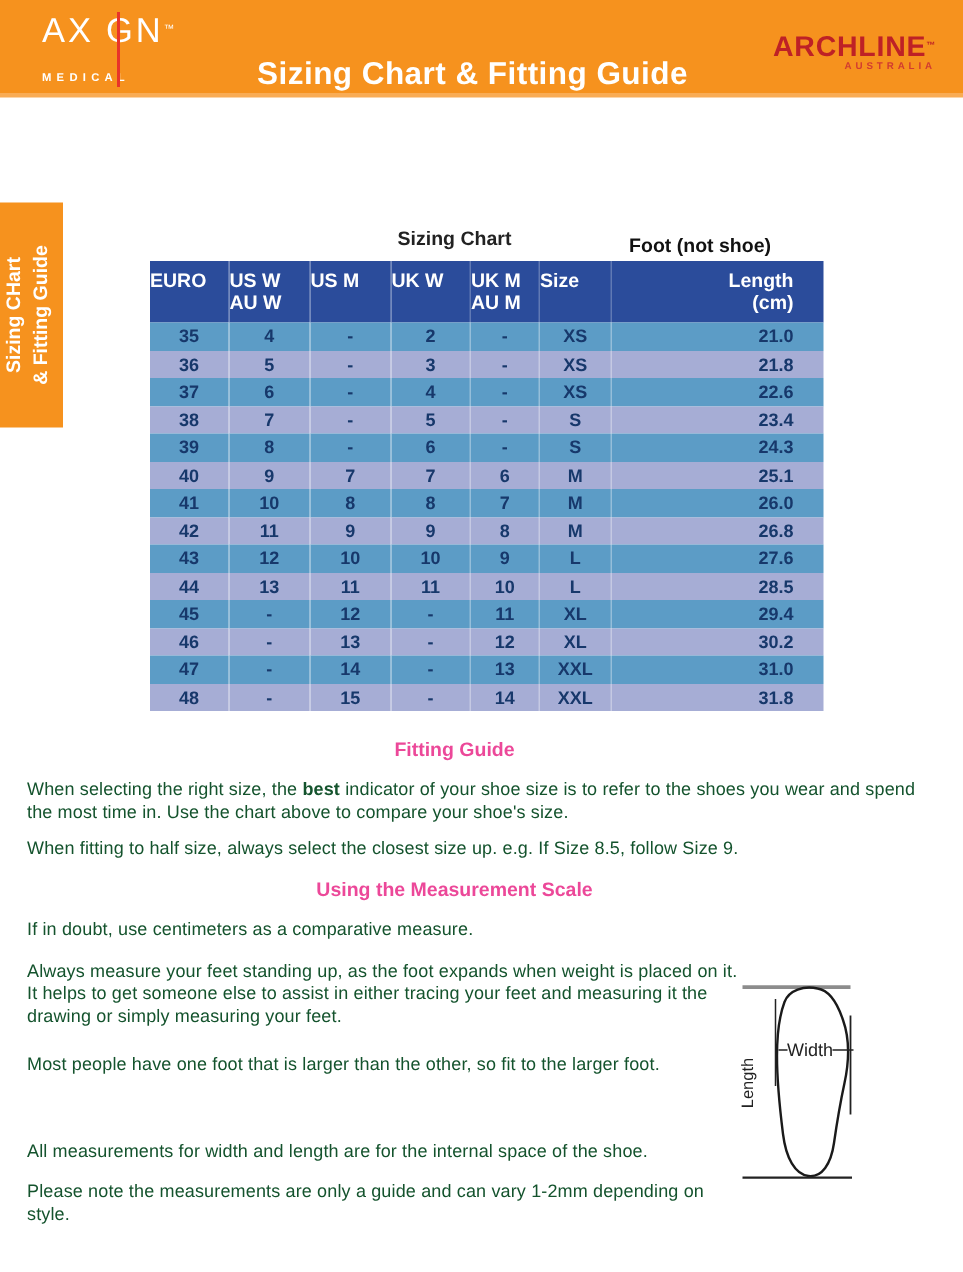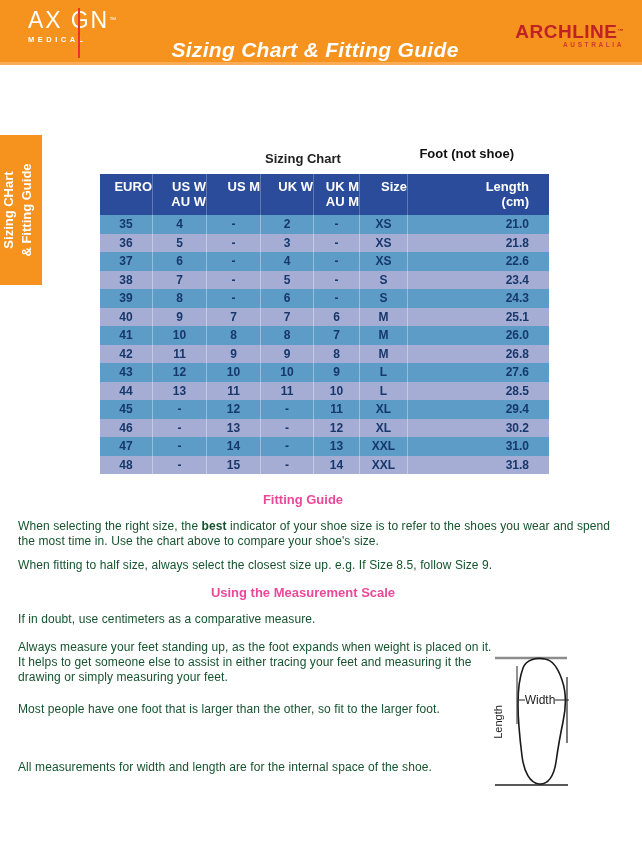--- a/index.html
+++ b/index.html
@@ -8,46 +8,46 @@
 
   
   .topbar{position:absolute;left:0;top:0;width:642px;height:62px;background:#F6921E;}
   .topbar-edge{position:absolute;left:0;top:62px;width:642px;height:3px;background:#F9AC55;}
 
   .axign{position:absolute;left:28px;top:7px;color:#fff;}
   .axign-word{font-size:23px;letter-spacing:2px;font-weight:400;line-height:26px;}
   .axign-word .tm{font-size:7px;vertical-align:top;}
   .axign-gap{display:inline-block;width:8px;}
   .axign-bar{position:absolute;left:50px;top:1px;width:2px;height:50px;background:#E8342A;}
-  .axign-sub{font-size:7.5px;font-weight:bold;letter-spacing:3.5px;margin-top:2px;}
+  .axign-sub{font-size:7.5px;font-weight:bold;letter-spacing:3.5px;margin-top:14px;}
 
   .doc-title{position:absolute;left:140px;top:24px;width:350px;text-align:center;
-             color:#fff;font-size:21px;font-weight:bold;letter-spacing:0.3px;font-style:italic;}
+             color:#fff;font-size:21px;font-weight:bold;letter-spacing:0.3px;}
 
   .archline{position:absolute;right:18px;top:22px;text-align:right;color:#BE2126;}
   .arch-name{font-size:19px;font-weight:bold;letter-spacing:0.5px;line-height:19px;}
   .arch-name .tm{font-size:6px;vertical-align:top;}
   .arch-sub{font-size:6.5px;font-weight:bold;letter-spacing:2.6px;color:#D23B30;margin-top:0;}
 
   
   .side-tab{position:absolute;left:0;top:135px;width:42px;height:150px;background:#F6921E;}
   .side-tab-text{position:absolute;left:-54px;top:54px;width:150px;height:42px;
                  transform:rotate(-90deg);text-align:center;color:#fff;
                  font-size:13px;font-weight:bold;line-height:18px;}
 
   
   .chart-title{position:absolute;left:0;top:151px;width:606px;text-align:center;
                font-size:13px;font-weight:bold;color:#222;}
-  .foot-note{position:absolute;left:380px;top:146px;width:134px;text-align:right;
+  .foot-note{position:absolute;left:380px;top:156px;width:134px;text-align:right;
              font-size:13px;font-weight:bold;color:#111;}
   table.sizing{position:absolute;left:100px;top:174px;width:423px;
                border-collapse:collapse;table-layout:fixed;}
   table.sizing th{background:#2B4C9B;color:#fff;font-size:13px;font-weight:bold;
                   height:36px;vertical-align:top;padding:5px 0 0 0;line-height:15px;
-                  border-left:1px solid rgba(255,255,255,0.25);text-align:right;}
+                  border-left:1px solid rgba(255,255,255,0.25);text-align:left;}
   table.sizing th:first-child{border-left:none;}
   table.sizing td{height:18.5px;line-height:18.5px;padding:0;text-align:center;
                   font-size:12px;font-weight:bold;color:#17386B;
                   border-left:1px solid rgba(255,255,255,0.35);}
   table.sizing td:first-child{border-left:none;}
   table.sizing tbody tr:nth-child(odd){background:#5C9CC6;}
   table.sizing tbody tr:nth-child(even){background:#A6ADD5;}
   table.sizing th.last,table.sizing td.last{text-align:right;padding-right:20px;}
 
   
@@ -257,20 +257,21 @@
 
   <p class="h2" id="fg-head">Fitting Guide</p>
   <p class="para" id="fg-p1"><span>When selecting the right size, the </span><b>best</b><span> indicator of your shoe size is to refer to the shoes you wear and spend the most time in. Use the chart above to compare your shoe's size.</span></p>
   <p class="para" id="fg-p2">When fitting to half size, always select the closest size up. e.g. If Size 8.5, follow Size 9.</p>
 
   <p class="h2" id="ms-head">Using the Measurement Scale</p>
   <p class="para" id="ms-p1">If in doubt, use centimeters as a comparative measure.</p>
   <p class="para" id="ms-p2">Always measure your feet standing up, as the foot expands when weight is placed on it. It helps to get someone else to assist in either tracing your feet and measuring it the drawing or simply measuring your feet.</p>
   <p class="para" id="ms-p4">All measurements for width and length are for the internal space of the shoe.</p>
   <p class="para" id="ms-p3">Most people have one foot that is larger than the other, so fit to the larger foot.</p>
+  <p class="para" id="ms-p5">Please note the measurements are only a guide and can vary 1-2mm depending on style.</p>
 
   <svg class="foot-diagram" viewBox="0 0 154 142">
     <line x1="7" y1="8" x2="79" y2="8" stroke="#8c8c8c" stroke-width="2.5"></line>
     <path d="M57 9 C48 7 38 10 35 18 C32 26 30 38 30 54 C30 72 32 90 34 106 C36 122 42 133 51 134 C60 135 66 126 68 112 C70 98 72 86 75 72 C78 58 79 44 74 30 C70 18 64 10 57 9 Z" fill="none" stroke="#1a1a1a" stroke-width="1.6"></path>
     <line x1="29" y1="16" x2="29" y2="74" stroke="#222" stroke-width="1"></line>
     <line x1="79" y1="27" x2="79" y2="93" stroke="#222" stroke-width="1.2"></line>
     <line x1="31" y1="50" x2="37" y2="50" stroke="#222" stroke-width="1"></line>
     <line x1="67" y1="50" x2="81" y2="50" stroke="#222" stroke-width="1"></line>
     <line x1="7" y1="135" x2="80" y2="135" stroke="#222" stroke-width="1.5"></line>
     <text x="52" y="54" text-anchor="middle" font-size="12" fill="#222">Width</text>

